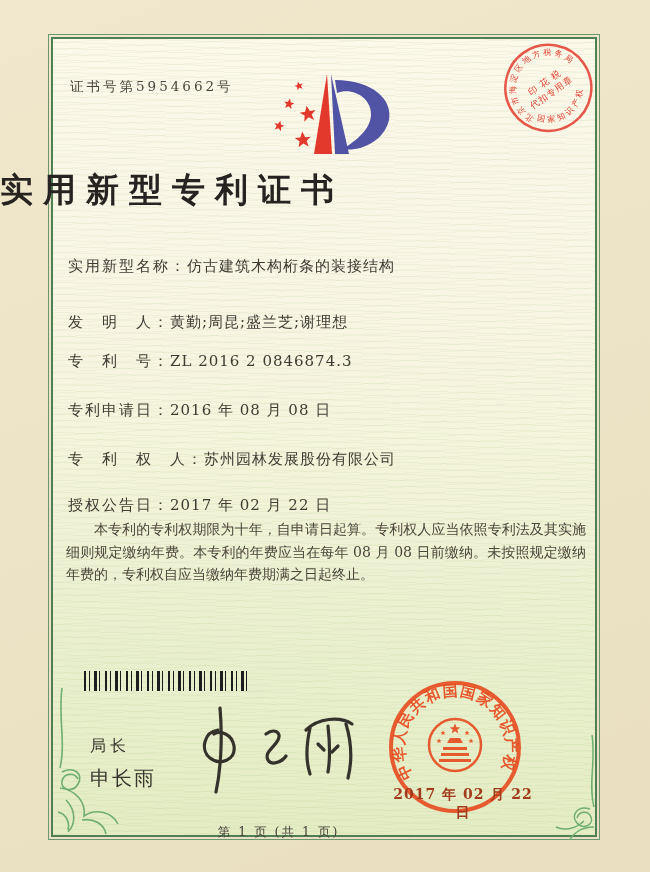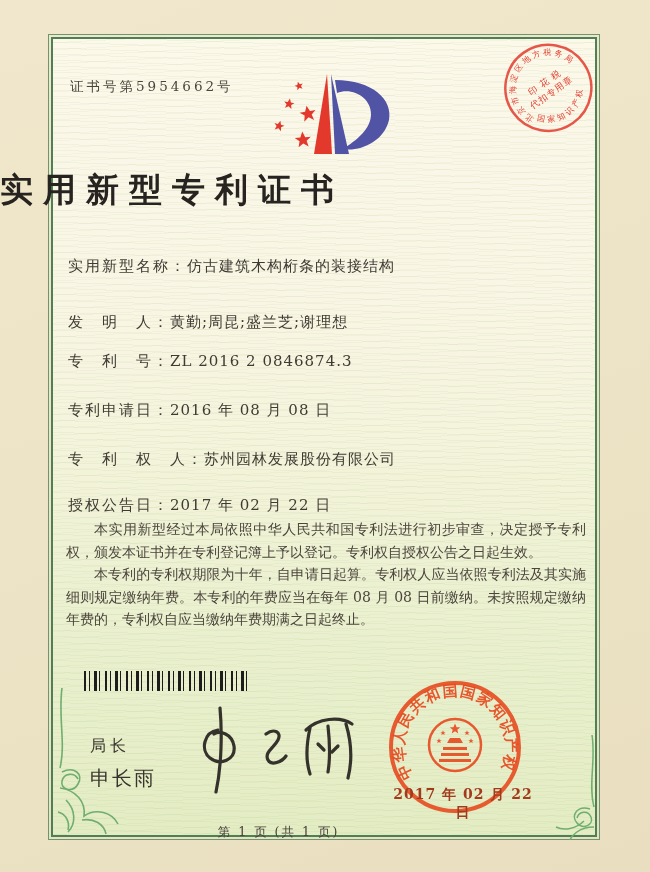--- a/index.html
+++ b/index.html
@@ -125,21 +125,20 @@
     <span class="lbl">专利申请日：</span><span class="val">2016 年 08 月 08 日</span>
   </div>
   <div class="field-row" style="top:450px">
     <span class="lbl">专　利　权　人：</span><span class="val">苏州园林发展股份有限公司</span>
   </div>
   <div class="field-row" style="top:496px">
     <span class="lbl">授权公告日：</span><span class="val">2017 年 02 月 22 日</span>
   </div>
 
   <div class="paras">
-    <p>本实用新型经过本局依照中华人民共和国专利法进行初步审查，决定授予专利权，颁发本证书并在专利登记簿上予以登记。专利权自授权公告之日起生效。</p>
     <p>本专利的专利权期限为十年，自申请日起算。专利权人应当依照专利法及其实施细则规定缴纳年费。本专利的年费应当在每年 08 月 08 日前缴纳。未按照规定缴纳年费的，专利权自应当缴纳年费期满之日起终止。</p>
   </div>
 
   <div class="barcode"></div>
 
   <div class="sig-title">局长</div>
   <div class="sig-name">申长雨</div>
 
   <svg class="signature-svg" width="170" height="100" viewBox="0 0 170 100">
     <g fill="none" stroke="#35322c" stroke-width="3.2" stroke-linecap="round">

